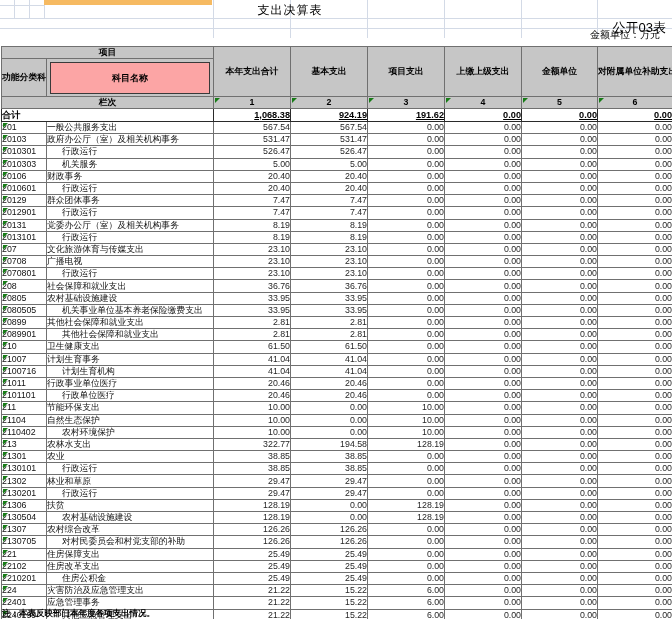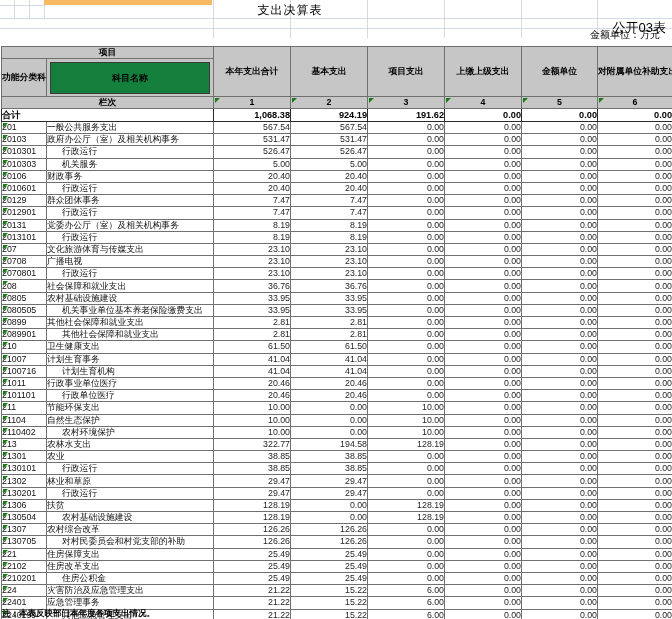--- a/index.html
+++ b/index.html
@@ -17,30 +17,30 @@
 
   table.sheet{position:absolute;left:1px;top:46px;width:670px;border-collapse:collapse;
               table-layout:fixed;}
   table.sheet td{border:1px solid #707070;padding:0;overflow:hidden;white-space:nowrap;
                  font-size:8.8px;line-height:11px;vertical-align:middle;}
   thead td{background:#c6c6c6;border:1px solid #2a2a2a;text-align:center;font-weight:bold;
            font-size:9px;white-space:normal;line-height:10px;}
   tr.h1{height:11px;} tr.h2{height:38px;} tr.h3{height:9px;}
   td.name-head{padding:0;}
   .name-box{margin:2px 3px;border:1px solid #3a3a3a;height:30px;line-height:30px;
-            background:#15803d;font-weight:bold;font-size:9px;}
+            background:#fca5a5;font-weight:bold;font-size:9px;}
   tr.total-row{height:13px;}
   tr.total-row td{font-weight:bold;font-size:9.2px;border:1px solid #2a2a2a;}
   tr.total-row td.tlabel{text-align:left;}
   tbody tr.data{height:12.2px;}
   td.code{position:relative;padding-left:2px;color:#111;}
   td.name{padding-left:3px;color:#111;}
   td.name.lv3{padding-left:15px;}
   td.val{text-align:right;padding-right:3px;color:#262626;}
-  tr.total-row td.val{color:#000;}
+  tr.total-row td.val{color:#000;text-decoration:underline;}
   td.lanci-num{position:relative;font-weight:bold;}
   .gt::before{content:"";position:absolute;left:1px;top:1px;width:0;height:0;
               border-top:5px solid #177c17;border-right:5px solid transparent;}
 </style>
 </head>
 <body>
 
 <div class="stage">
 
   <div class="gl" style="left:14px;top:0;width:1px;height:18px"></div>

